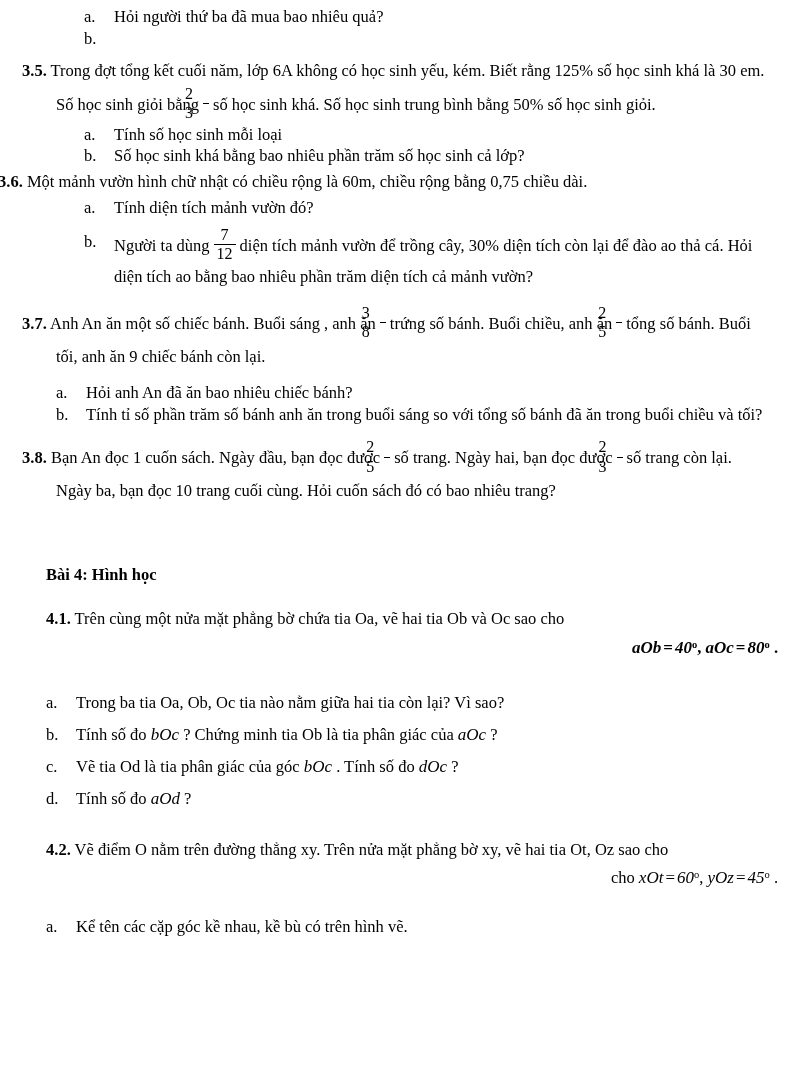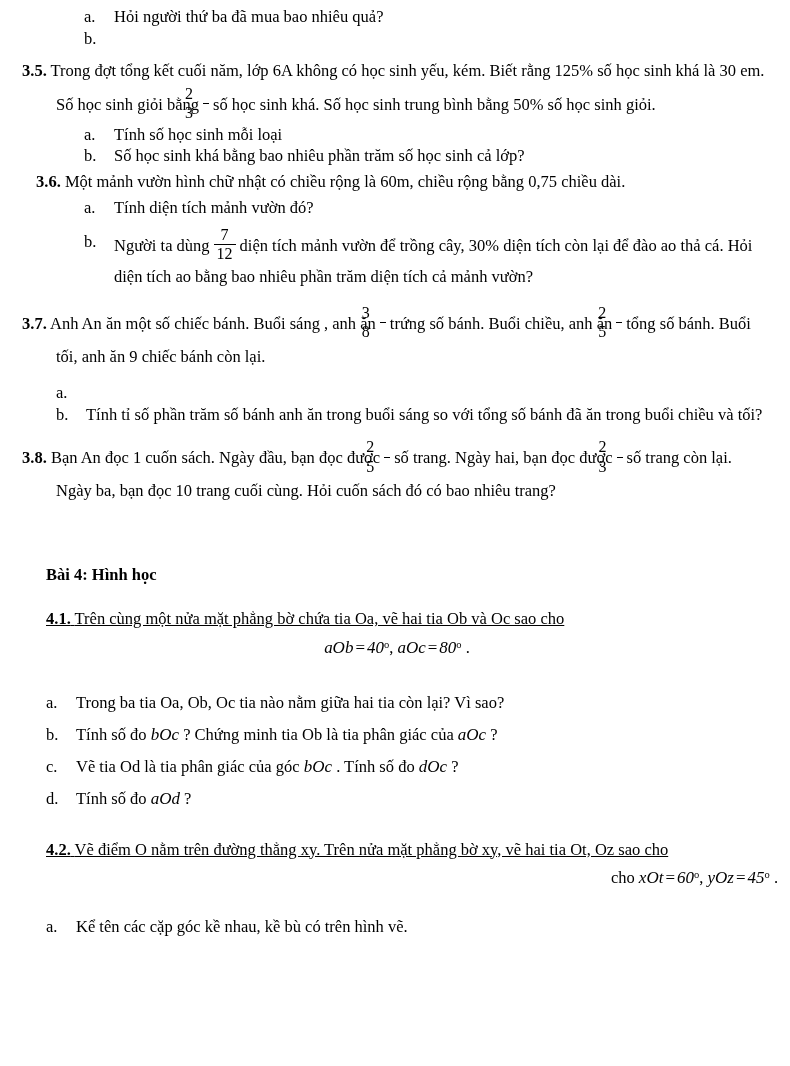--- a/index.html
+++ b/index.html
@@ -27,21 +27,20 @@
   .prob {
     position: relative;
     line-height: 1.30;
   }
   .prob-num {
     font-weight: bold;
   }
   .justify {
     text-align: justify;
     text-justify: inter-word;
-    text-decoration: underline;
   }
 
   
   .numbered {
     margin: 0 12px 0 0;
     padding-left: 56px;
     text-indent: -34px;
     line-height: 1.85;
   }
 
@@ -153,21 +152,21 @@
     <span class="ltr">a.</span>
     <span class="txt">Tính số học sinh mỗi loại</span>
   </div>
   <div class="sub ind-a">
     <span class="ltr">b.</span>
     <span class="txt">Số học sinh khá bằng bao nhiêu phần trăm số học sinh cả lớp?</span>
   </div>
 
   <div class="sp-4"></div>
 
-  <div class="prob" style="padding-left:70px; text-indent:-34px; line-height:1.32;">
+  <div class="prob" style="padding-left:32px; text-indent:-34px; line-height:1.32;">
     <span class="prob-num">3.6.</span>
     <span>Một mảnh vườn hình chữ nhật có chiều rộng là 60m, chiều rộng bằng 0,75 chiều dài.</span>
   </div>
 
   <div class="sp-4"></div>
 
   <div class="sub ind-a">
     <span class="ltr">a.</span>
     <span class="txt">Tính diện tích mảnh vườn đó?</span>
   </div>
@@ -183,20 +182,21 @@
 
   <div class="prob numbered" style="line-height:1.90; padding-right:14px;">
     <span class="prob-num">3.7.</span>
     <span>Anh An  ăn một số chiếc bánh. Buổi sáng , anh ăn</span><span class="frac"><span class="num">3</span><span class="den">8</span></span><span>trứng số bánh. Buổi chiều, anh ăn</span><span class="frac"><span class="num">2</span><span class="den">5</span></span><span>tổng số bánh. Buổi tối, anh ăn 9 chiếc bánh còn lại.</span>
   </div>
 
   <div class="sp-10"></div>
 
   <div class="sub ind-b">
     <span class="ltr">a.</span>
+    <span class="txt"> Hỏi anh An đã ăn bao nhiêu chiếc bánh?</span>
   </div>
   <div class="sub ind-b" style="padding-right:18px;">
     <span class="ltr">b.</span>
     <span class="txt">Tính tỉ số phần trăm số bánh anh ăn trong buổi sáng so với tổng số bánh đã ăn trong buổi chiều và tối?</span>
   </div>
 
   <div class="sp-14"></div>
 
   <div class="prob numbered" style="line-height:1.92; padding-right:14px;">
     <span class="prob-num">3.8.</span>
@@ -206,21 +206,21 @@
   <div class="sp-18"></div>
 
   <div class="heading">Bài 4: Hình học</div>
 
   <div class="sp-20"></div>
 
   <div class="geo justify">
     <span class="lead"></span><span class="prob-num">4.1.</span>
     <span>Trên cùng một nửa mặt phẳng bờ chứa tia Oa, vẽ hai tia Ob và Oc sao cho</span>
   </div>
-  <div class="geo" style="text-align:center; line-height:1.6;">
+  <div class="geo" style="text-align:right; line-height:1.6;font-weight:bold;">
     <span class="mi"><span>aOb</span><span class="op">=</span><span>40</span><sup>o</sup></span><span>, </span><span class="mi"><span>aOc</span><span class="op">=</span><span>80</span><sup>o</sup></span><span> .</span>
   </div>
 
   <div class="sp-26"></div>
 
   <div class="sub ind-c" style="line-height:1.9;">
     <span class="ltr">a.</span>
     <span class="txt">Trong ba tia Oa, Ob, Oc tia nào nằm giữa hai tia còn lại? Vì sao?</span>
   </div>
 

